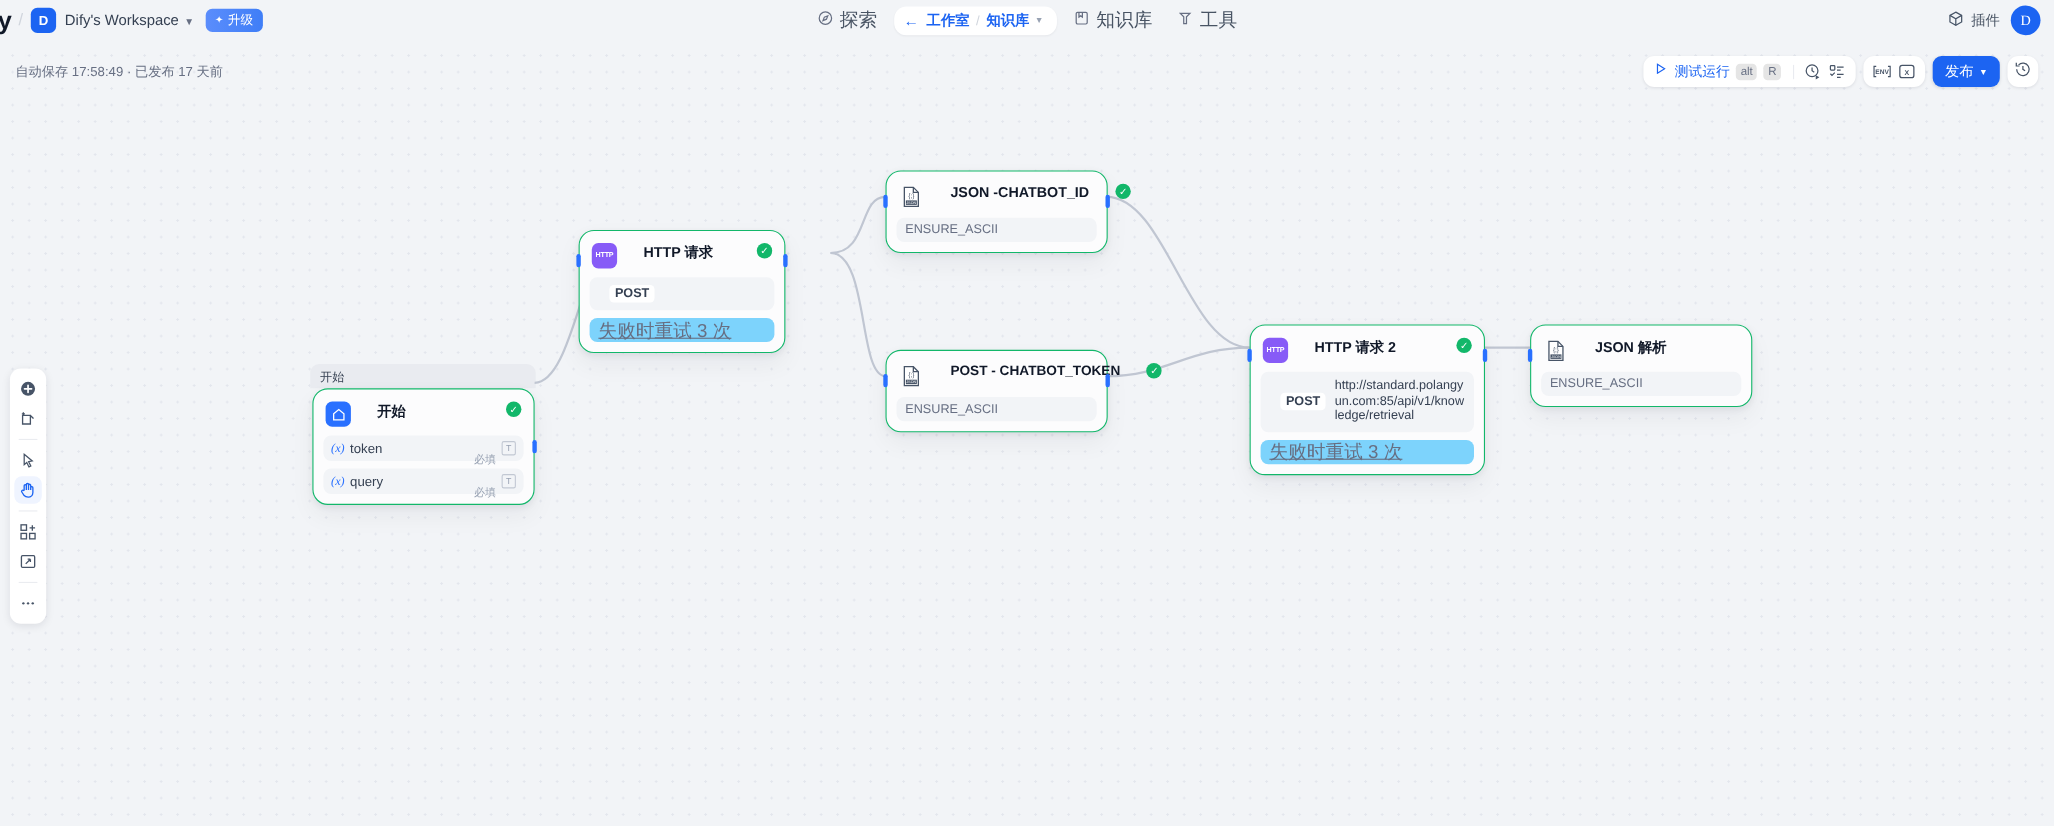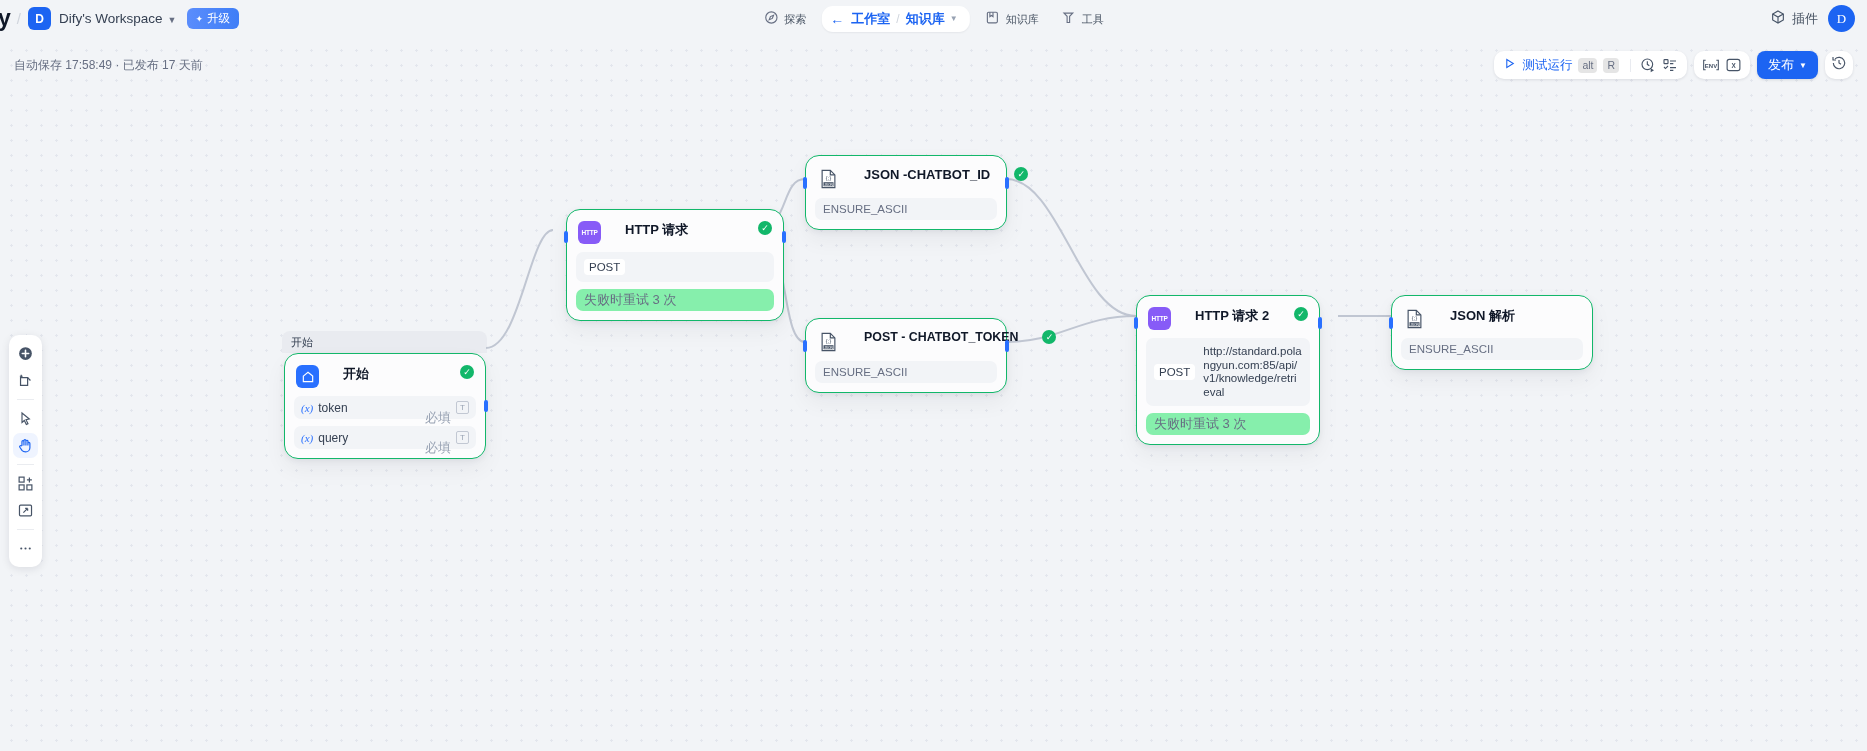--- a/index.html
+++ b/index.html
@@ -39,22 +39,22 @@
     color: #fff; font-size: 11.5px; display: flex; align-items: center; gap: 4px;
     cursor: pointer;
   }
   .spark { font-size: 9px; }
 
   .hdr-center {
     position: absolute; left: 50%; transform: translateX(-50%);
     display: flex; align-items: center; gap: 0;
   }
   .nav-item {
-    display: flex; align-items: flex-end; gap: 6px;
-    font-size: 11px; color: #495464; padding: 5px 11px;
+    display: flex; align-items: center; gap: 6px;
+    font-size: 17px; color: #495464; padding: 5px 11px;
     border-radius: 8px; cursor: pointer; white-space: nowrap;
   }
   .nav-pill {
     display: flex; align-items: center; gap: 0px;
     background: #ffffff; border-radius: 11px;
     padding: 4px 12px 4px 9px; margin: 0 4px;
     box-shadow: 0 1px 2px rgba(16,24,40,0.06);
   }
   .nav-back { color: #1c64f2; font-size: 14px; margin-right: 7px; line-height:1; }
   .nav-blue { color: #1c64f2; font-size: 13px; font-weight: 600; }
@@ -164,43 +164,44 @@
     display: flex; align-items: center; justify-content: center;
     font-size: 9px; flex: 0 0 auto;
   }
   .row-field {
     margin-top: 7px; background: #f2f4f7; border-radius: 7px;
     height: 23px; display: flex; align-items: center;
     padding: 0 7px; gap: 5px;
   }
   .fx { color: #2970ff; font-size: 11px; font-style: italic; font-family: "Liberation Serif", serif; }
   .fname { font-size: 12px; color: #354052; flex: 1 1 auto; }
-  .req { font-size: 13px; color: #98a2b3; margin-top: 21px; }
+  .req { font-size: 10px; color: #98a2b3; margin-top: 21px; }
   .tbox {
     width: 13px; height: 13px; border: 1px solid #c2c8d3; border-radius: 2px;
     display: flex; align-items: center; justify-content: center;
     font-size: 8px; color: #98a2b3;
   }
   .url-box {
     margin-top: 7px; background: #f2f4f7; border-radius: 7px;
     display: flex; align-items: flex-start; padding: 7px 8px; gap: 8px;
   }
   .method {
-    background: #fff; border-radius: 4px; font-size: 11.5px; font-weight: 400;
+    background: #fff; border-radius: 4px; font-size: 11.5px; font-weight: 700;
     color: #354052; padding: 2px 5px; flex: 0 0 auto;
     align-self: center;
+    margin-left: 10px;
   }
   .url-text {
     font-size: 11.5px; color: #354052; line-height: 13.5px;
     word-break: break-all;
   }
   .retry {
-    margin-top: 7px; background: #86efac; border-radius: 7px;
+    margin-top: 7px; background: #7dd3fc; border-radius: 7px;
     height: 22px; display: flex; align-items: center; padding: 0 8px;
-    font-size: 13px; color: #676f83;
+    font-size: 17px; color: #676f83; text-decoration: underline;
   }
   .ensure {
     margin-top: 7px; background: #f2f4f7; border-radius: 7px;
     height: 22px; display: flex; align-items: center; padding: 0 8px;
     font-size: 11.5px; color: #676f83;
   }
   .handle {
     position: absolute; width: 4px; height: 12px; border-radius: 2px;
     background: #2970ff; top: 50%; margin-top: -6px; z-index: 14;
   }
@@ -436,21 +437,21 @@
       <span class="tbox">T</span>
     </div>
     <div class="row-field">
       <span class="fx">(x)</span>
       <span class="fname">query</span>
       <span class="req">必填</span>
       <span class="tbox">T</span>
     </div>
   </div>
 
-  <div class="node" style="left:566px; top:172px; width:218px;">
+  <div class="node" style="left:526px; top:172px; width:188px;">
     <div class="handle left" style="top:21px;margin-top:0;"></div>
     <div class="handle right" style="top:21px;margin-top:0;"></div>
     <div class="node-head">
       <div class="node-icon icon-http">
         <span style="color:#fff;font-size:6.5px;font-weight:700;letter-spacing:-0.2px;">HTTP</span>
       </div>
       <div class="node-title">HTTP 请求</div>
       <div class="check">✓</div>
     </div>
     <div class="url-box">
@@ -490,21 +491,21 @@
           <rect x="4.5" y="14.5" width="11" height="4.5" fill="#475467" stroke="none"></rect>
           <text x="10" y="18.2" font-size="3.6" fill="#fff" stroke="none" text-anchor="middle" font-family="Liberation Sans">JSON</text>
         </svg>
       </div>
       <div class="node-title" style="font-size:12.4px">POST - CHATBOT_TOKEN</div>
       <div class="check">✓</div>
     </div>
     <div class="ensure">ENSURE_ASCII</div>
   </div>
 
-  <div class="node" style="left:1136px; top:258px; width:184px;">
+  <div class="node" style="left:1136px; top:258px; width:214px;">
     <div class="handle left" style="top:21px;margin-top:0;"></div>
     <div class="handle right" style="top:21px;margin-top:0;"></div>
     <div class="node-head">
       <div class="node-icon icon-http">
         <span style="color:#fff;font-size:6.5px;font-weight:700;letter-spacing:-0.2px;">HTTP</span>
       </div>
       <div class="node-title">HTTP 请求 2</div>
       <div class="check">✓</div>
     </div>
     <div class="url-box">

